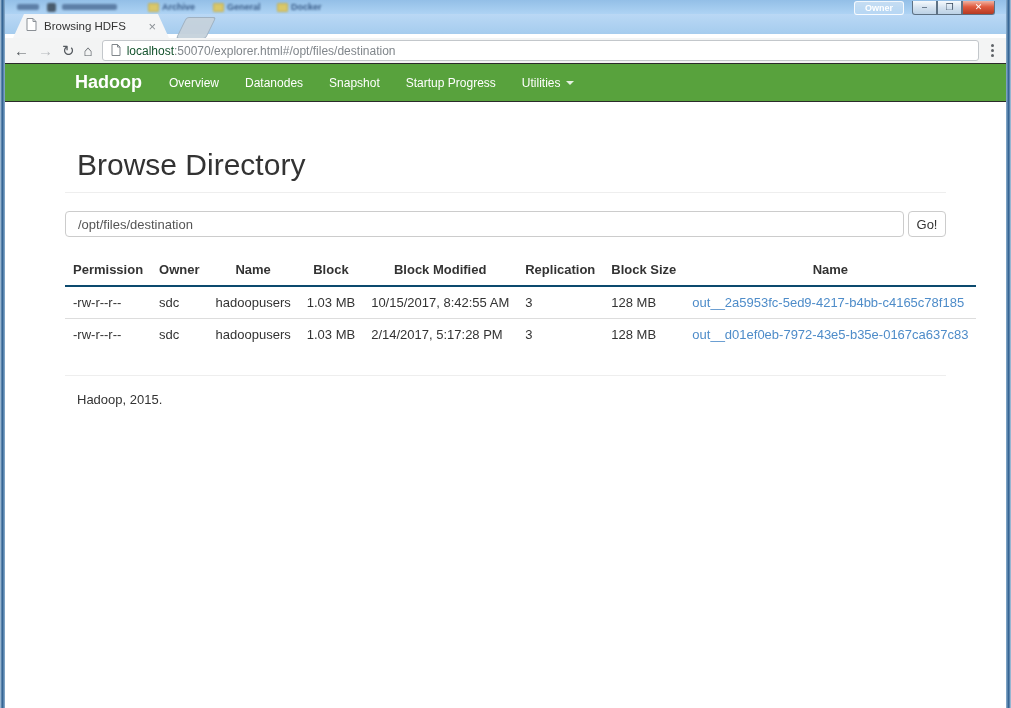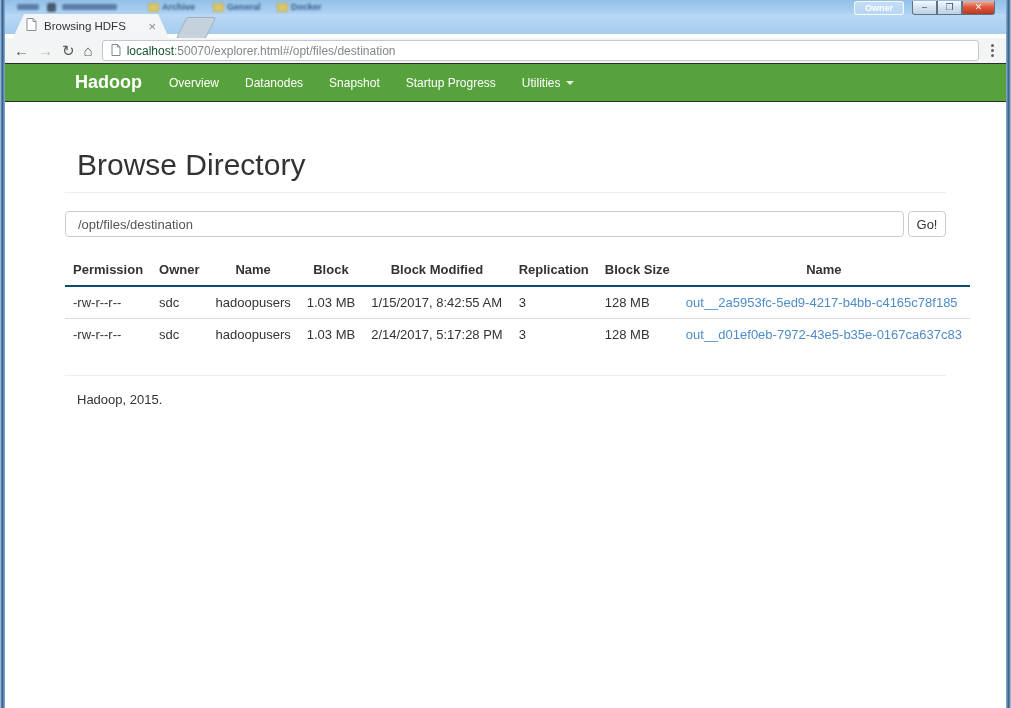--- a/index.html
+++ b/index.html
@@ -191,21 +191,21 @@
           <th>Block Size</th>
           <th>Name</th>
         </tr>
       </thead>
       <tbody>
         <tr>
           <td>-rw-r--r--</td>
           <td>sdc</td>
           <td>hadoopusers</td>
           <td>1.03 MB</td>
-          <td>1/15/2017, 8:42:55 AM</td>
+          <td>10/15/2017, 8:42:55 AM</td>
           <td>3</td>
           <td>128 MB</td>
           <td><a href="#">out__2a5953fc-5ed9-4217-b4bb-c4165c78f185</a></td>
         </tr>
         <tr>
           <td>-rw-r--r--</td>
           <td>sdc</td>
           <td>hadoopusers</td>
           <td>1.03 MB</td>
           <td>2/14/2017, 5:17:28 PM</td>

